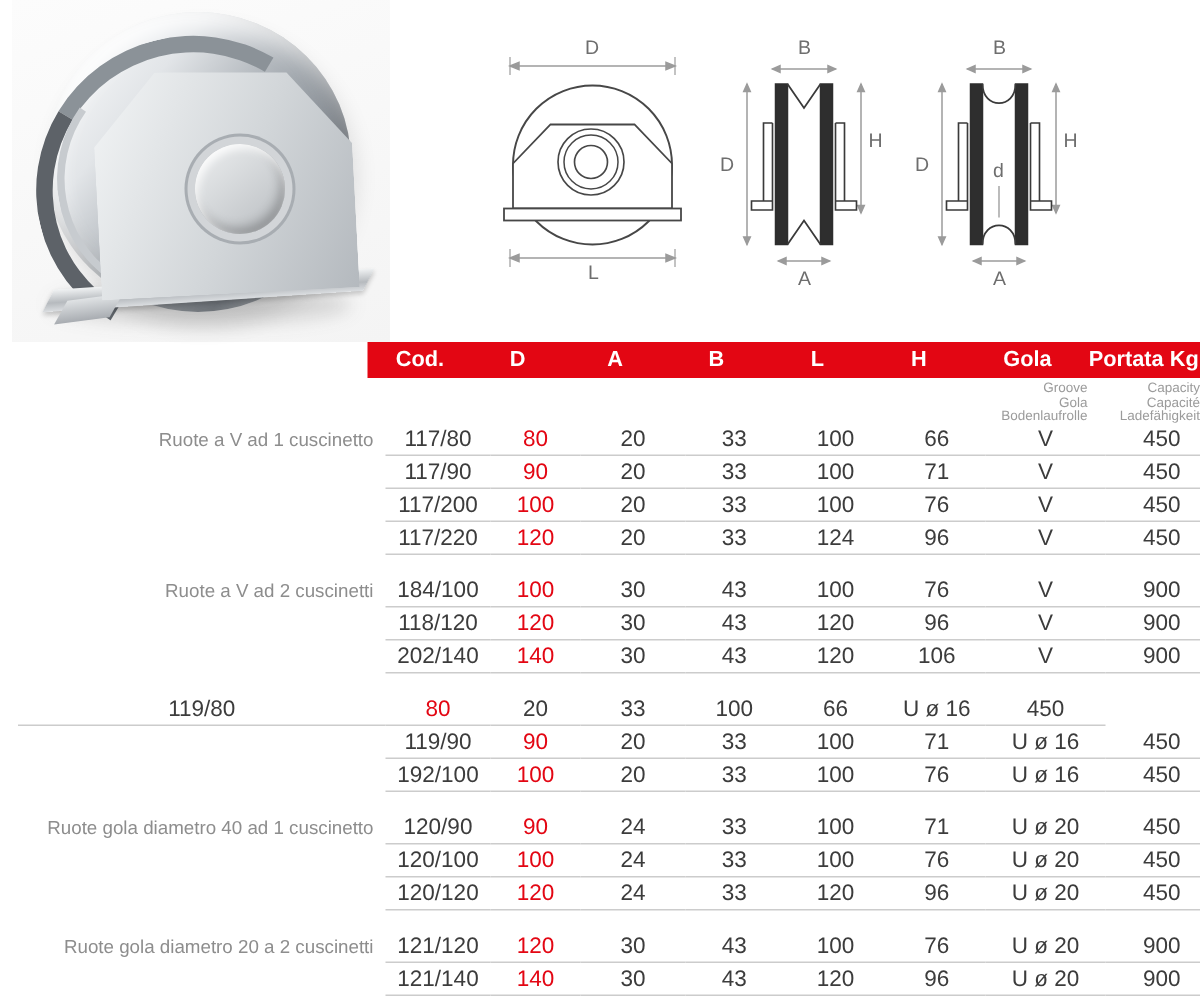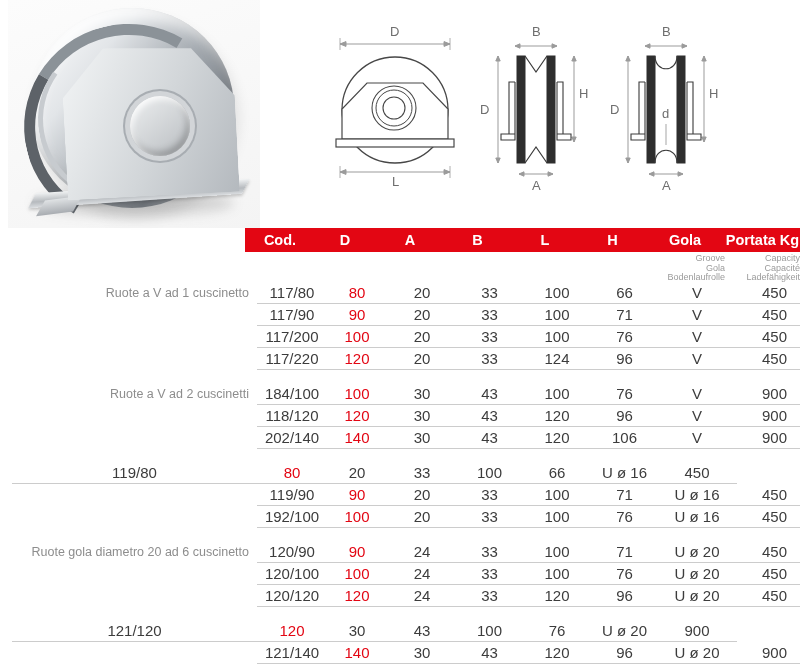--- a/index.html
+++ b/index.html
@@ -294,21 +294,21 @@
           <div class="cell">20</div>
           <div class="cell">33</div>
           <div class="cell">100</div>
           <div class="cell">76</div>
           <div class="cell">U ø 16</div>
           <div class="cell">450</div>
         </div>
       </div>
       <div class="tgroup gap">
         <div class="trow">
-          <div class="rowlabel">Ruote gola diametro 20 ad 6 cuscinetto</div>
+          <div class="rowlabel">Ruote gola diametro 40 ad 1 cuscinetto</div>
           <div class="cell">120/90</div>
           <div class="cell" style="color: rgb(227, 6, 19);">90</div>
           <div class="cell">24</div>
           <div class="cell">33</div>
           <div class="cell">100</div>
           <div class="cell">71</div>
           <div class="cell">U ø 20</div>
           <div class="cell">450</div>
         </div>
         <div class="trow">
@@ -329,20 +329,21 @@
           <div class="cell">24</div>
           <div class="cell">33</div>
           <div class="cell">120</div>
           <div class="cell">96</div>
           <div class="cell">U ø 20</div>
           <div class="cell">450</div>
         </div>
       </div>
       <div class="tgroup gap">
         <div class="trow">
+          <div class="rowlabel">Ruote gola diametro 20 a 2 cuscinetti</div>
           <div class="cell">121/120</div>
           <div class="cell" style="color: rgb(227, 6, 19);">120</div>
           <div class="cell">30</div>
           <div class="cell">43</div>
           <div class="cell">100</div>
           <div class="cell">76</div>
           <div class="cell">U ø 20</div>
           <div class="cell">900</div>
         </div>
         <div class="trow">

